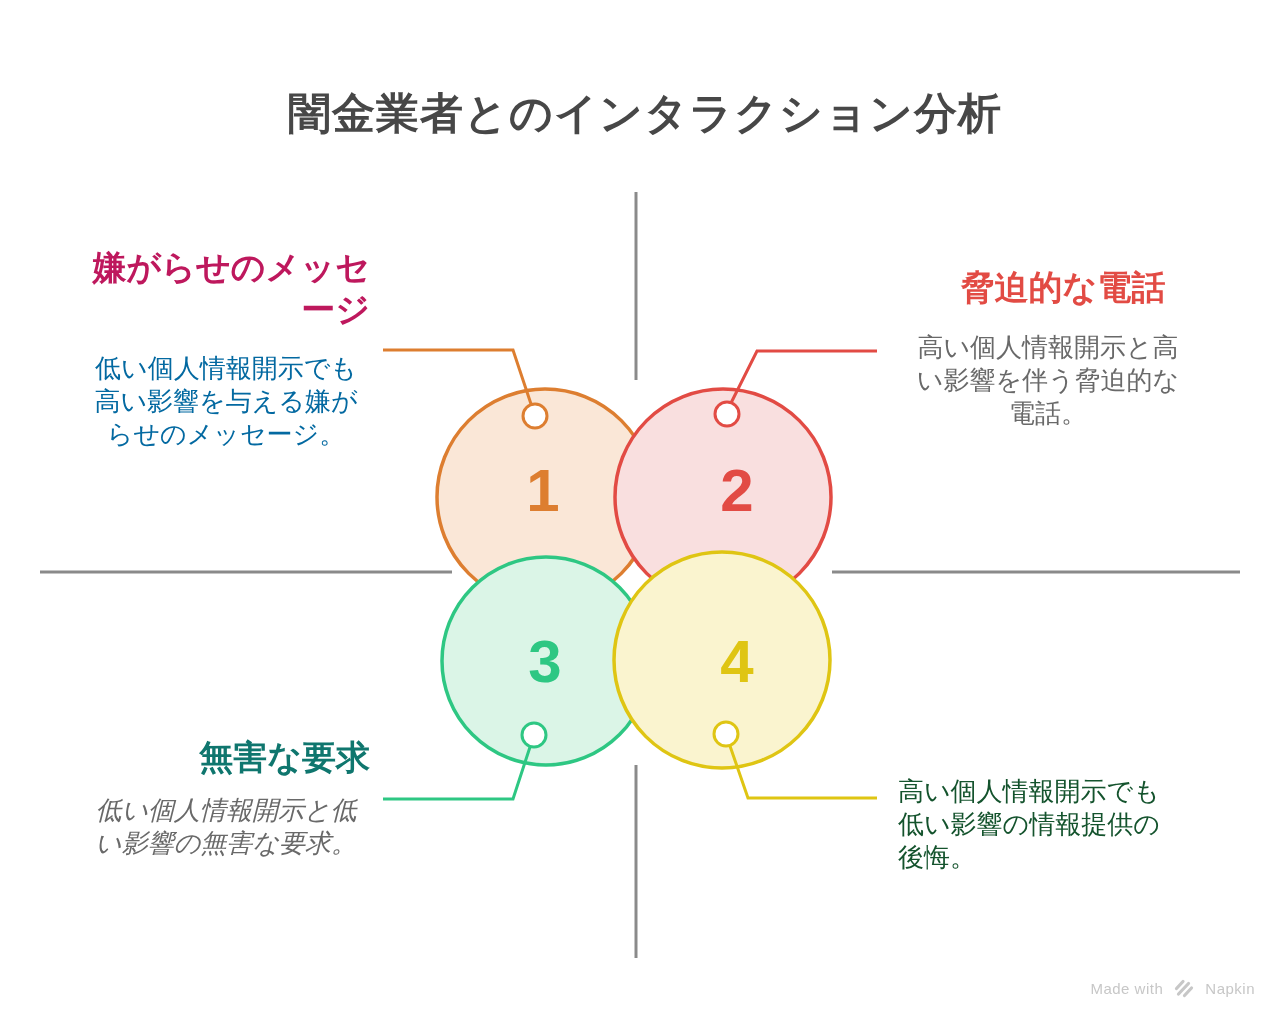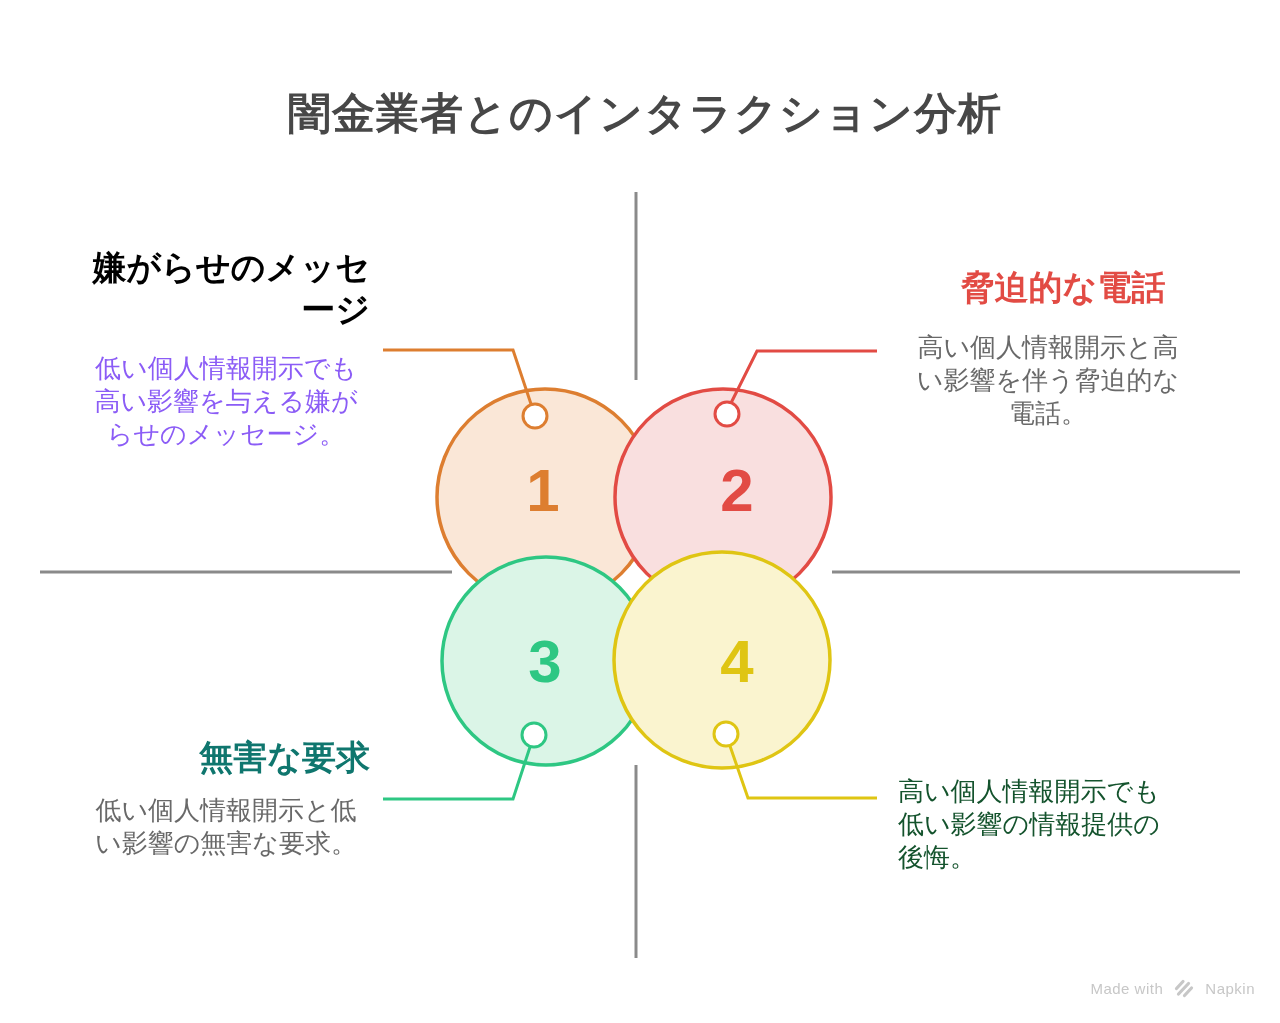--- a/index.html
+++ b/index.html
@@ -107,32 +107,32 @@
     <circle cx="726" cy="734" r="12" stroke-width="3" stroke="#DFC513" fill="#ffffff"></circle>
   </svg>
 
   <div class="title" style="color: rgb(71, 71, 71);">闇金業者とのインタラクション分析</div>
 
   <div class="circle-number num-1" style="color: rgb(221, 126, 48);">1</div>
   <div class="circle-number num-2" style="color: rgb(226, 75, 68);">2</div>
   <div class="circle-number num-3" style="color: rgb(46, 199, 131);">3</div>
   <div class="circle-number num-4" style="color: rgb(223, 197, 19);">4</div>
 
-  <div class="q-label left q1-label" style="color: #000000;">嫌がらせのメッセ
+  <div class="q-label left q1-label" style="color: #be185d;">嫌がらせのメッセ
 ージ</div>
   <div class="q-label right q2-label" style="color: rgb(226, 75, 68);">脅迫的な電話</div>
   <div class="q-label left q3-label" style="color: #0f766e;">無害な要求</div>
 
-  <div class="q-desc left q1-desc" style="color: #8b5cf6;">低い個人情報開示でも
+  <div class="q-desc left q1-desc" style="color: #0369a1;">低い個人情報開示でも
 高い影響を与える嫌が
 らせのメッセージ。</div>
   <div class="q-desc right q2-desc" style="color: rgb(105, 105, 105); text-align: center;">高い個人情報開示と高
 い影響を伴う脅迫的な
 電話。</div>
-  <div class="q-desc left q3-desc" style="color: rgb(105, 105, 105);">低い個人情報開示と低
+  <div class="q-desc left q3-desc" style="color: rgb(105, 105, 105); font-style: italic;">低い個人情報開示と低
 い影響の無害な要求。</div>
   <div class="q-desc right q4-desc" style="color: #14532d;">高い個人情報開示でも
 低い影響の情報提供の
 後悔。</div>
 
   <div class="watermark" style="color: rgb(199, 199, 199);">
     <span>Made with</span>
     <svg class="napkin-logo" width="24" height="24" viewBox="0 0 24 24">
       <g fill="none" stroke-width="3.2" stroke-linecap="round" stroke="#C7C7C7">
         <line x1="4.5" y1="12.5" x2="11" y2="5.5"></line>

